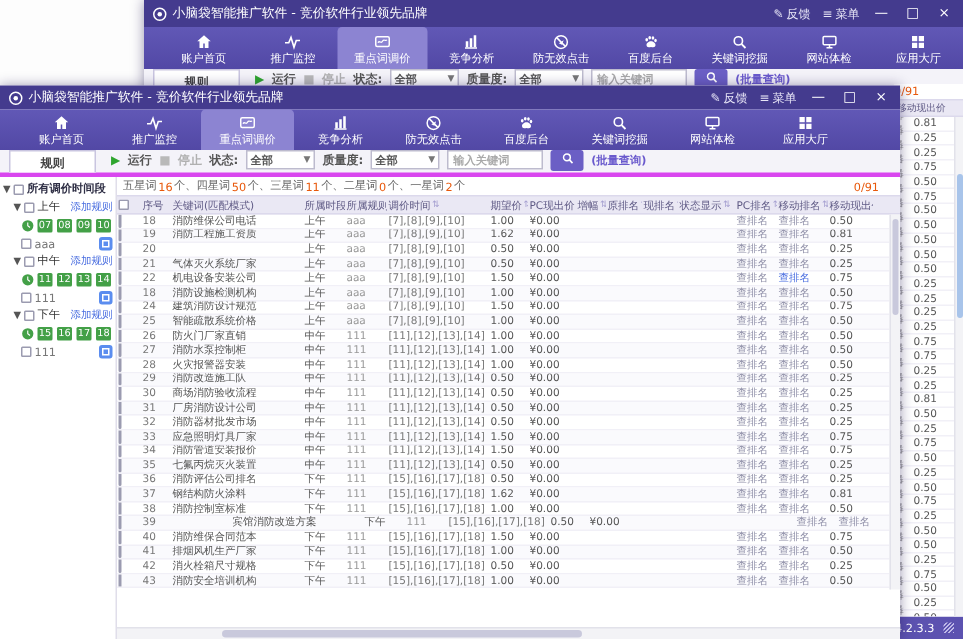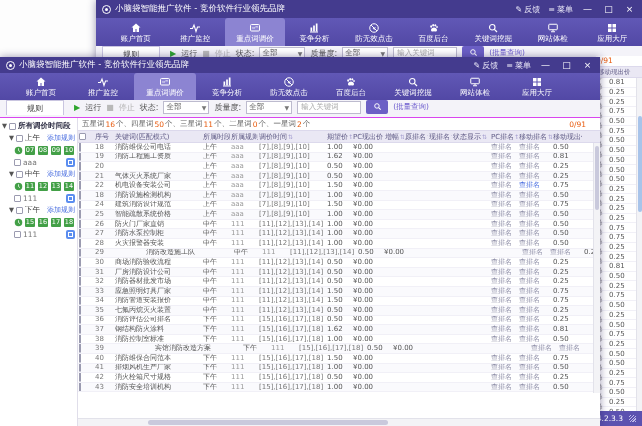--- a/index.html
+++ b/index.html
@@ -26,22 +26,22 @@
   .toolbar{height:27px;background:linear-gradient(#6158B6,#5248A5);display:flex;
            align-items:stretch;padding-left:10px;flex:none;}
   .back-window .toolbar{height:28px;}
   .tb-item{width:62px;display:flex;flex-direction:column;align-items:center;justify-content:center;
            gap:1px;color:#fff;}
   .tb-item svg{height:12px;width:16px;display:block;}
   .tb-item .lbl{font-size:7.5px;line-height:8px;white-space:nowrap;}
   .tb-item.sel{background:#8C84D2;border-radius:3px 3px 0 0;}
 
   
-  .tabrow{height:18px;background:#F4F3F9;border-bottom:1px solid #d946ef;display:flex;
-          align-items:flex-start;padding-left:6px;gap:10px;flex:none;}
+  .tabrow{height:18px;background:#F4F3F9;border-bottom:3px solid #d946ef;display:flex;
+          align-items:center;padding-left:6px;gap:10px;flex:none;font-weight:bold;}
   .tab{height:15px;min-width:58px;background:#fff;border:1px solid #C9C5E0;border-bottom:none;
        font-size:8px;color:#444;display:flex;align-items:center;justify-content:center;padding:0 6px;}
   .filters{display:flex;align-items:center;gap:5px;font-size:8px;color:#555;padding-bottom:2px;}
   .play{color:#2EA52E;font-size:8px;}
   .stopg{color:#B9B9B9;font-size:8px;}
   .stoptxt{color:#B0B0B0;}
   .sel-box{display:flex;align-items:center;justify-content:space-between;width:46px;height:13px;
            border:1px solid #BDBBCE;background:#fff;font-size:7.5px;color:#555;padding:0 2px;}
   .sel-box .arr{font-size:6px;color:#777;}
   .kw-input{width:64px;height:13px;border:1px solid #BDBBCE;background:#fff;font-size:7.5px;
@@ -876,21 +876,21 @@
               <span class="td " style="width: 24px;"></span>
               <span class="td " style="width: 24px;"></span>
               <span class="td " style="width: 38px;"></span>
               <span class="td linkg" style="width: 28px;">查排名</span>
               <span class="td linkg" style="width: 34px;">查排名</span>
               <span class="td " style="width: 30px;">0.50</span>
             </div>
             <div class="rowline">
               <span class="td" style="width: 16px;"><span class="cb"></span></span>
               <span class="td c-dim" style="width: 20px;">29</span>
-              <span class="td " style="width: 88px; margin-left: 31px;">消防改造施工队</span>
+              <span class="td " style="width: 88px;">消防改造施工队</span>
               <span class="td " style="width: 28px;">中午</span>
               <span class="td c-grey" style="width: 28px;">111</span>
               <span class="td c-dim" style="width: 68px;">[11],[12],[13],[14]</span>
               <span class="td " style="width: 26px;">0.50</span>
               <span class="td " style="width: 32px;">¥0.00</span>
               <span class="td " style="width: 20px;"></span>
               <span class="td " style="width: 24px;"></span>
               <span class="td " style="width: 24px;"></span>
               <span class="td " style="width: 38px;"></span>
               <span class="td linkg" style="width: 28px;">查排名</span>

